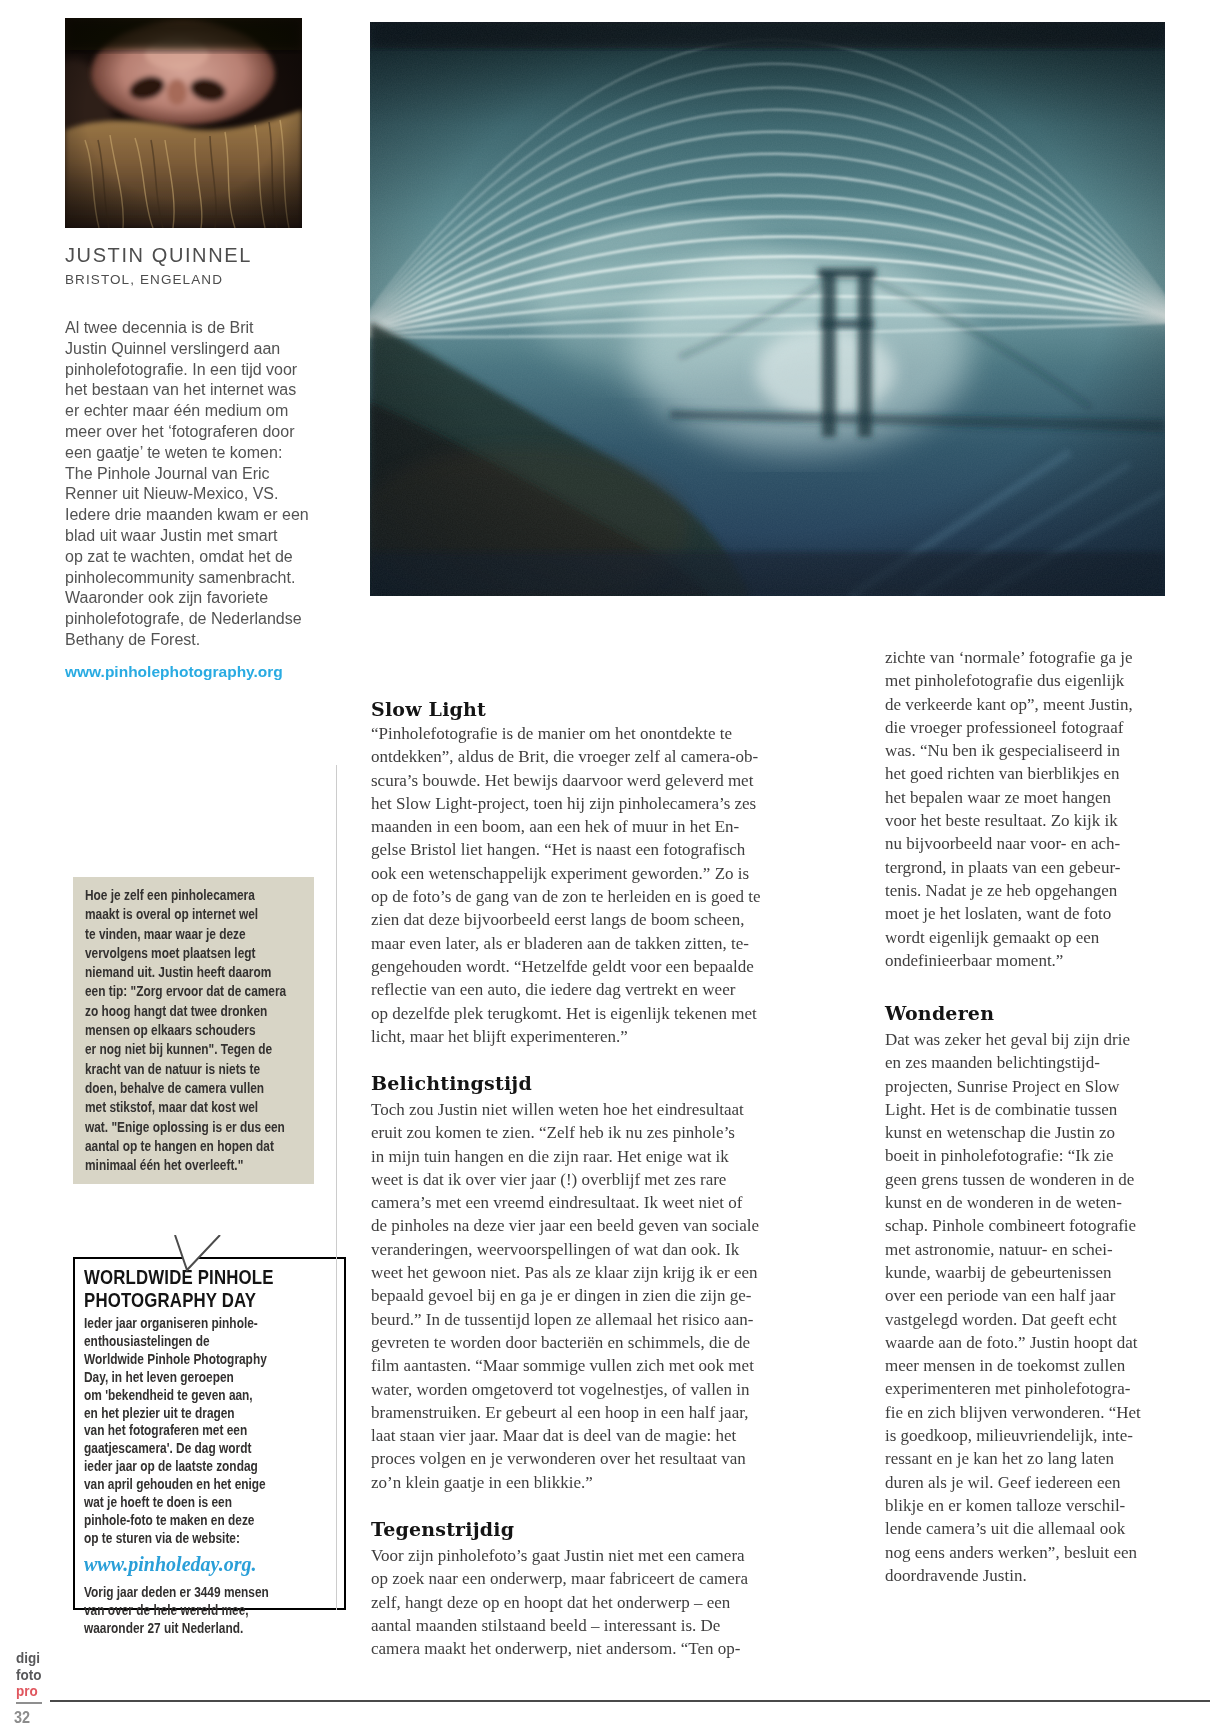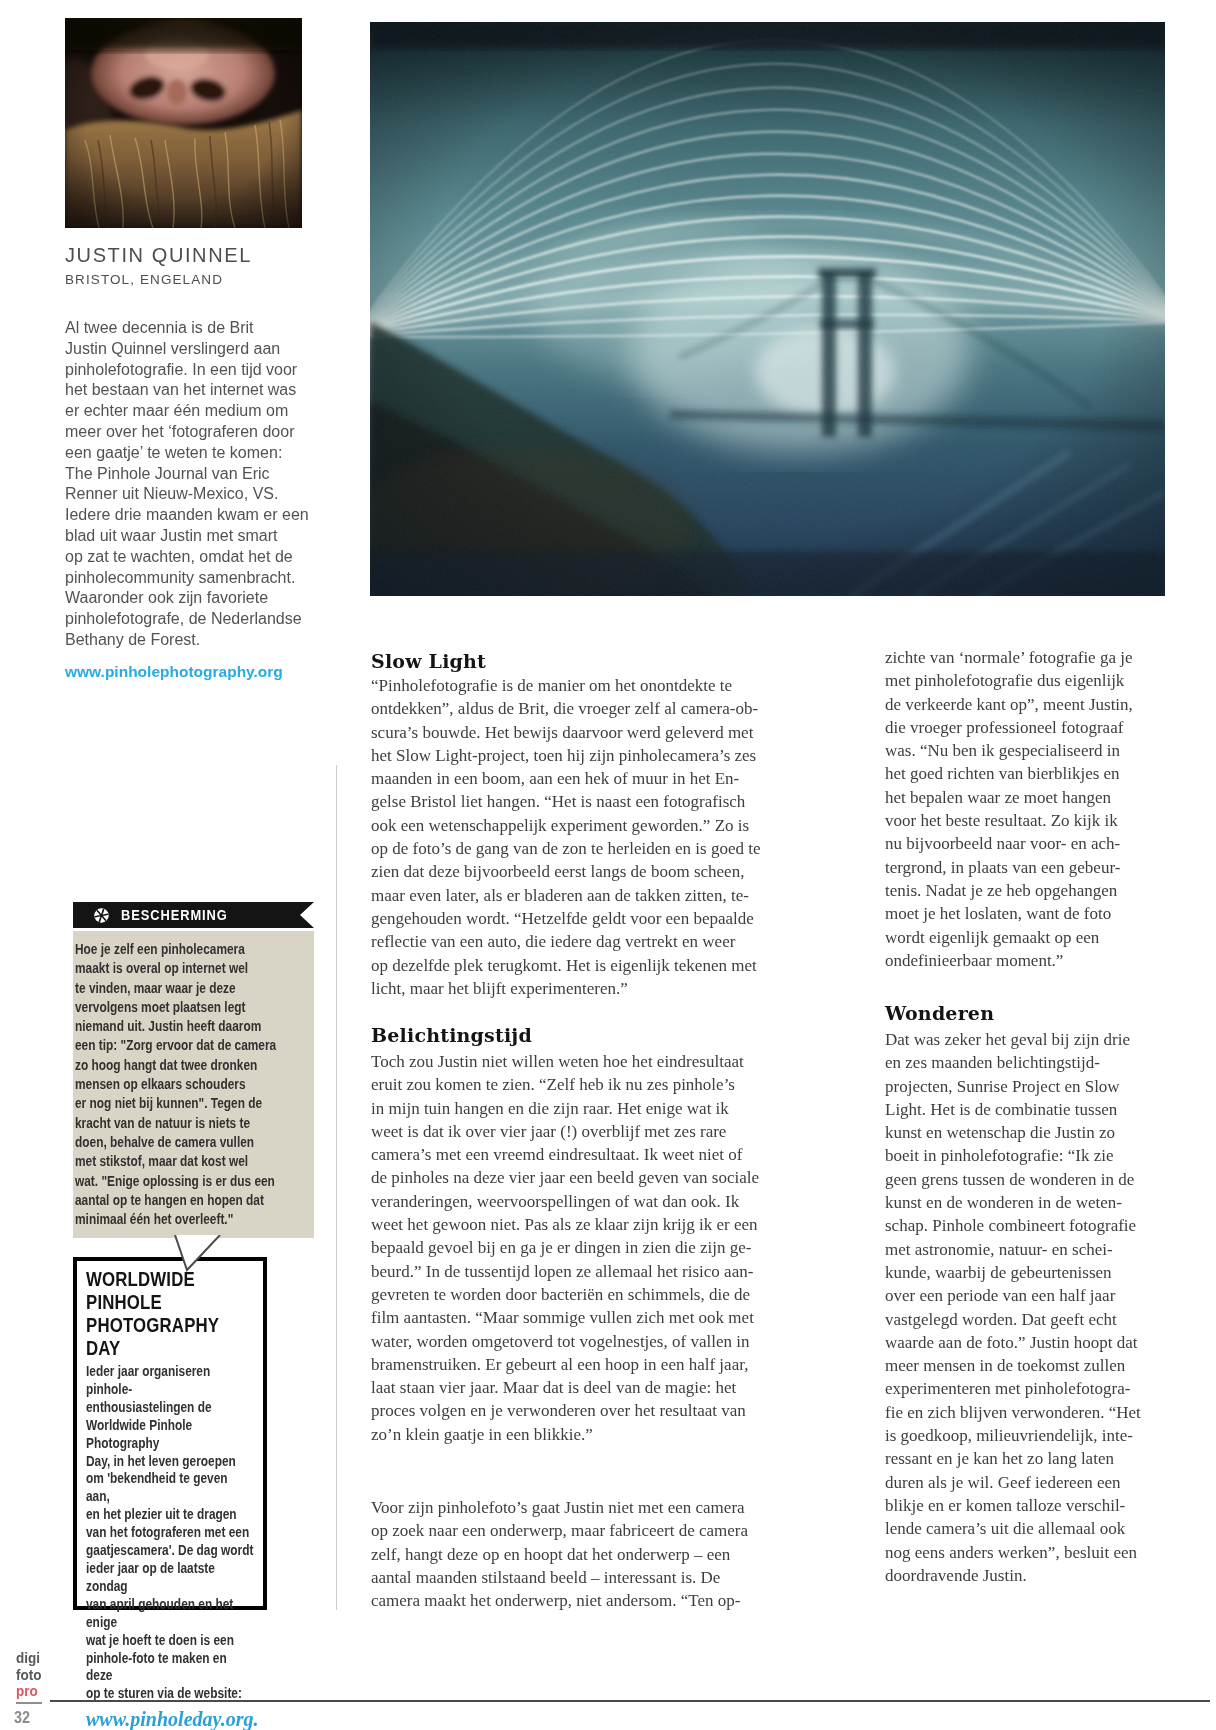--- a/index.html
+++ b/index.html
@@ -16,44 +16,44 @@
   .intro{left:65px;top:318px;width:258px;font-family:"Liberation Sans",sans-serif;
         font-size:16px;line-height:20.8px;color:#525252;white-space:pre-line;}
   .site-link{left:65px;top:655px;width:258px;font-family:"Liberation Sans",sans-serif;
         font-size:15.5px;font-weight:bold;color:#29abe2;text-decoration:none;display:block;margin-top:8px;}
 
   .banner{left:73px;top:902px;width:241px;height:26px;background:#141414;color:#fff;
         display:flex;align-items:center;gap:11px;padding:0 0 0 20px;box-sizing:border-box;
         clip-path:polygon(0 0,100% 0,calc(100% - 14px) 50%,100% 100%,0 100%);}
   .banner-label{font-family:"Liberation Sans",sans-serif;font-weight:bold;font-size:14px;
         letter-spacing:1px;transform:scaleX(.92);transform-origin:0 50%;}
-  .graybox{left:73px;top:931px;width:241px;height:307px;background:#d8d5c6;box-sizing:border-box;
-        padding:9px 2px;}
+  .graybox{left:73px;top:877px;width:241px;height:307px;background:#d8d5c6;box-sizing:border-box;
+        padding:9px 12px;}
   .cond{font-family:"Liberation Sans",sans-serif;font-weight:bold;color:#333130;
         font-size:14.5px;line-height:19.3px;white-space:pre-line;
         transform:scaleX(.82);transform-origin:0 0;width:122%;}
   .tail{left:174px;top:1235px;z-index:5;}
-  .wppdbox{left:73px;top:1257px;width:194px;height:353px;background:#fff;box-sizing:border-box;
-        border:4px solid #000000;padding:6px 9px;}
+  .wppdbox{left:73px;top:1257px;width:273px;height:353px;background:#fff;box-sizing:border-box;
+        border:2px solid #000000;padding:6px 9px;}
   .wppd-title{font-family:"Liberation Sans",sans-serif;font-weight:900;color:#141414;
         font-size:20.5px;line-height:23px;letter-spacing:.2px;white-space:pre-line;
         transform:scaleX(.82);transform-origin:0 0;width:122%;}
   .wppd-text{margin-top:4px;font-size:14.5px;line-height:17.9px;}
   .wppd-link{display:block;margin-top:5px;font-family:"Liberation Serif",serif;font-style:italic;
         font-weight:bold;font-size:20px;color:#2a9fd8;text-decoration:none;}
   .wppd-text2{margin-top:7px;font-size:14.5px;line-height:18px;}
   .vrule{left:336px;top:765px;width:1px;height:845px;background:#cccccc;}
 
   
   .article-photo{left:370px;top:22px;width:795px;height:574px;overflow:hidden;}
   .bh{font-family:"DejaVu Serif",serif;font-weight:bold;font-size:19px;color:#141414;
         letter-spacing:.2px;}
   .bp{font-family:"Liberation Serif",serif;font-size:17px;line-height:23.3px;color:#3f3e3e;
         white-space:pre-line;}
-  .c1{left:371px;width:494px;}
+  .c1{left:371px;width:494px;margin-top:48px;}
   .c2{left:885px;width:284px;}
 
   
   .logo{left:16px;top:1650px;font-family:"Liberation Sans",sans-serif;font-weight:bold;
         font-size:15px;line-height:16.5px;color:#58585a;transform:scaleX(.9);transform-origin:0 0;}
   .logo .pro{color:#e0565e;}
   .logo-rule{left:16px;top:1702px;width:26px;height:2px;background:#8f8f8f;}
   .page-num{left:14px;top:1709px;font-family:"Liberation Sans",sans-serif;font-weight:bold;
         font-size:16px;color:#8c8c8c;transform:scaleX(.9);transform-origin:0 0;}
   .footer-rule{left:50px;top:1700px;width:1160px;height:2px;background:#4a4a4a;}
@@ -321,20 +321,21 @@
 weet het gewoon niet. Pas als ze klaar zijn krijg ik er een
 bepaald gevoel bij en ga je er dingen in zien die zijn ge-
 beurd.” In de tussentijd lopen ze allemaal het risico aan-
 gevreten te worden door bacteriën en schimmels, die de
 film aantasten. “Maar sommige vullen zich met ook met
 water, worden omgetoverd tot vogelnestjes, of vallen in
 bramenstruiken. Er gebeurt al een hoop in een half jaar,
 laat staan vier jaar. Maar dat is deel van de magie: het
 proces volgen en je verwonderen over het resultaat van
 zo’n klein gaatje in een blikkie.”</div>
+  <div class="abs bh c1" style="top:1470px;">Tegenstrijdig</div>
   <div class="abs bp c1" style="top:1496px;">Voor zijn pinholefoto’s gaat Justin niet met een camera
 op zoek naar een onderwerp, maar fabriceert de camera
 zelf, hangt deze op en hoopt dat het onderwerp – een
 aantal maanden stilstaand beeld – interessant is. De
 camera maakt het onderwerp, niet andersom. “Ten op-</div>
 
   <div class="abs bp c2" style="top:646px;">zichte van ‘normale’ fotografie ga je
 met pinholefotografie dus eigenlijk
 de verkeerde kant op”, meent Justin,
 die vroeger professioneel fotograaf

